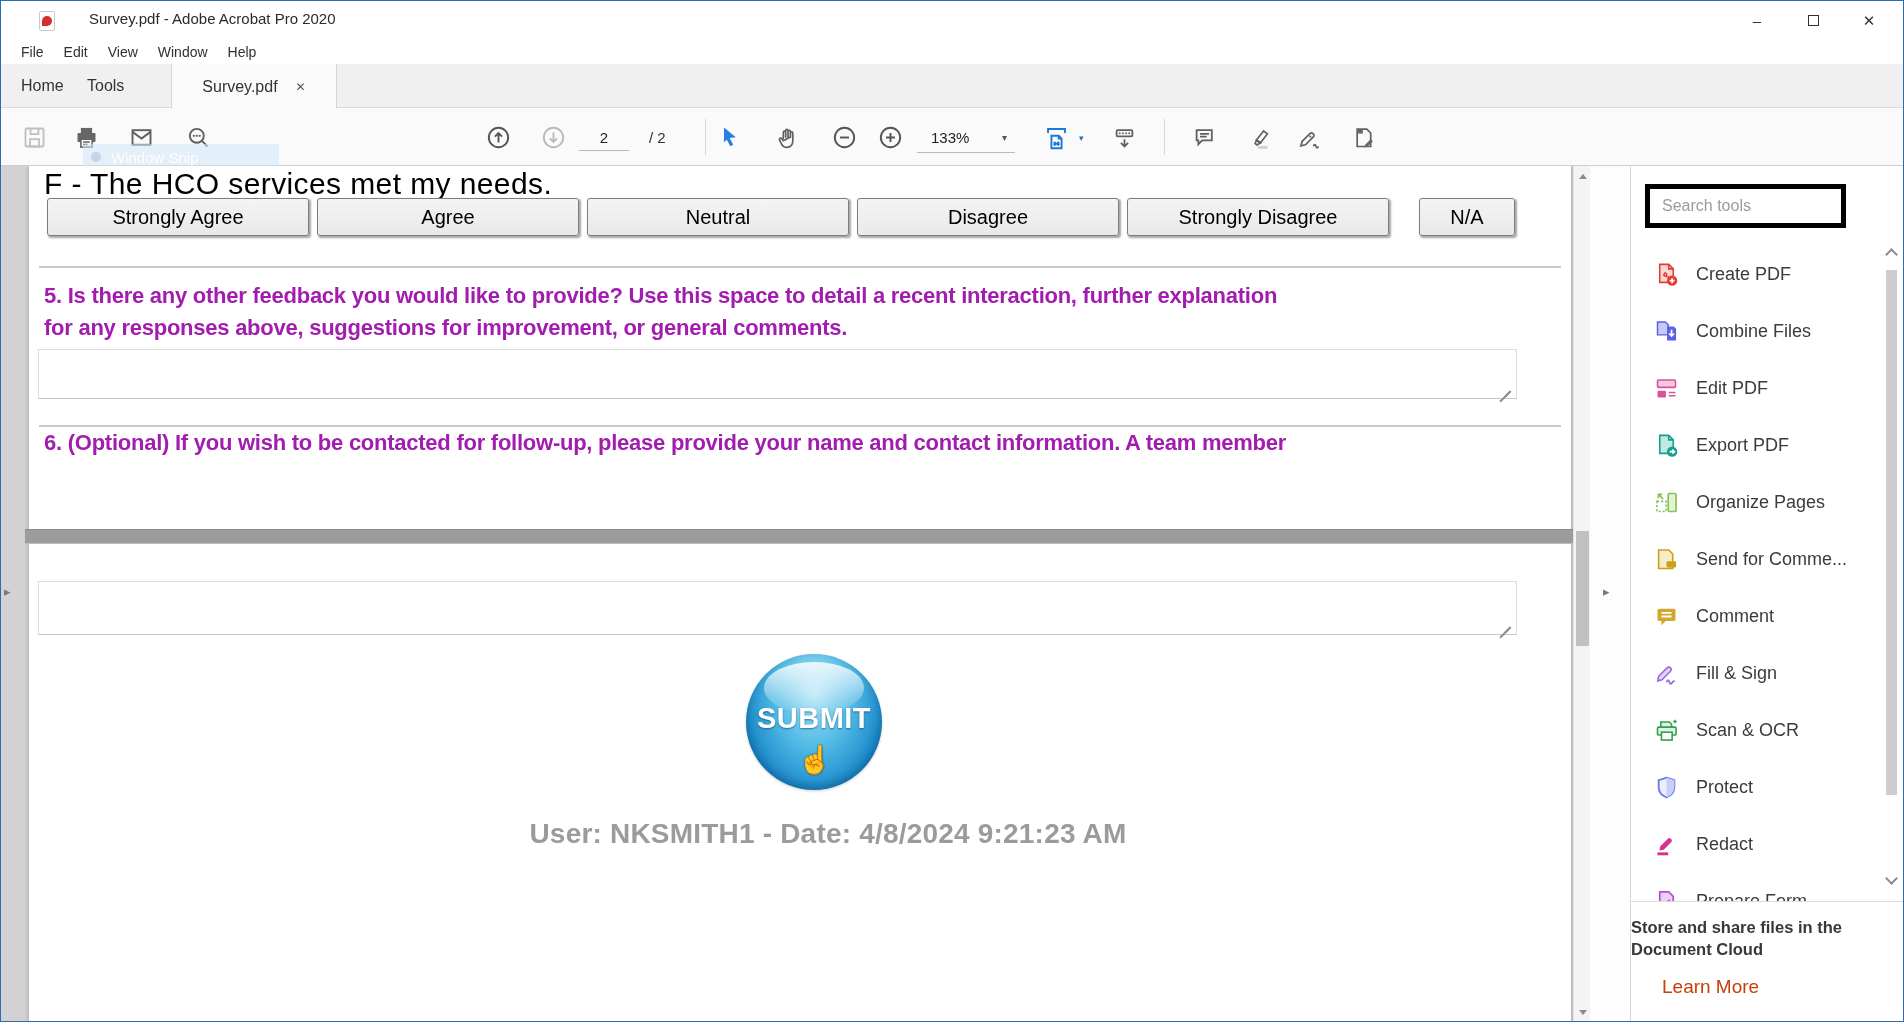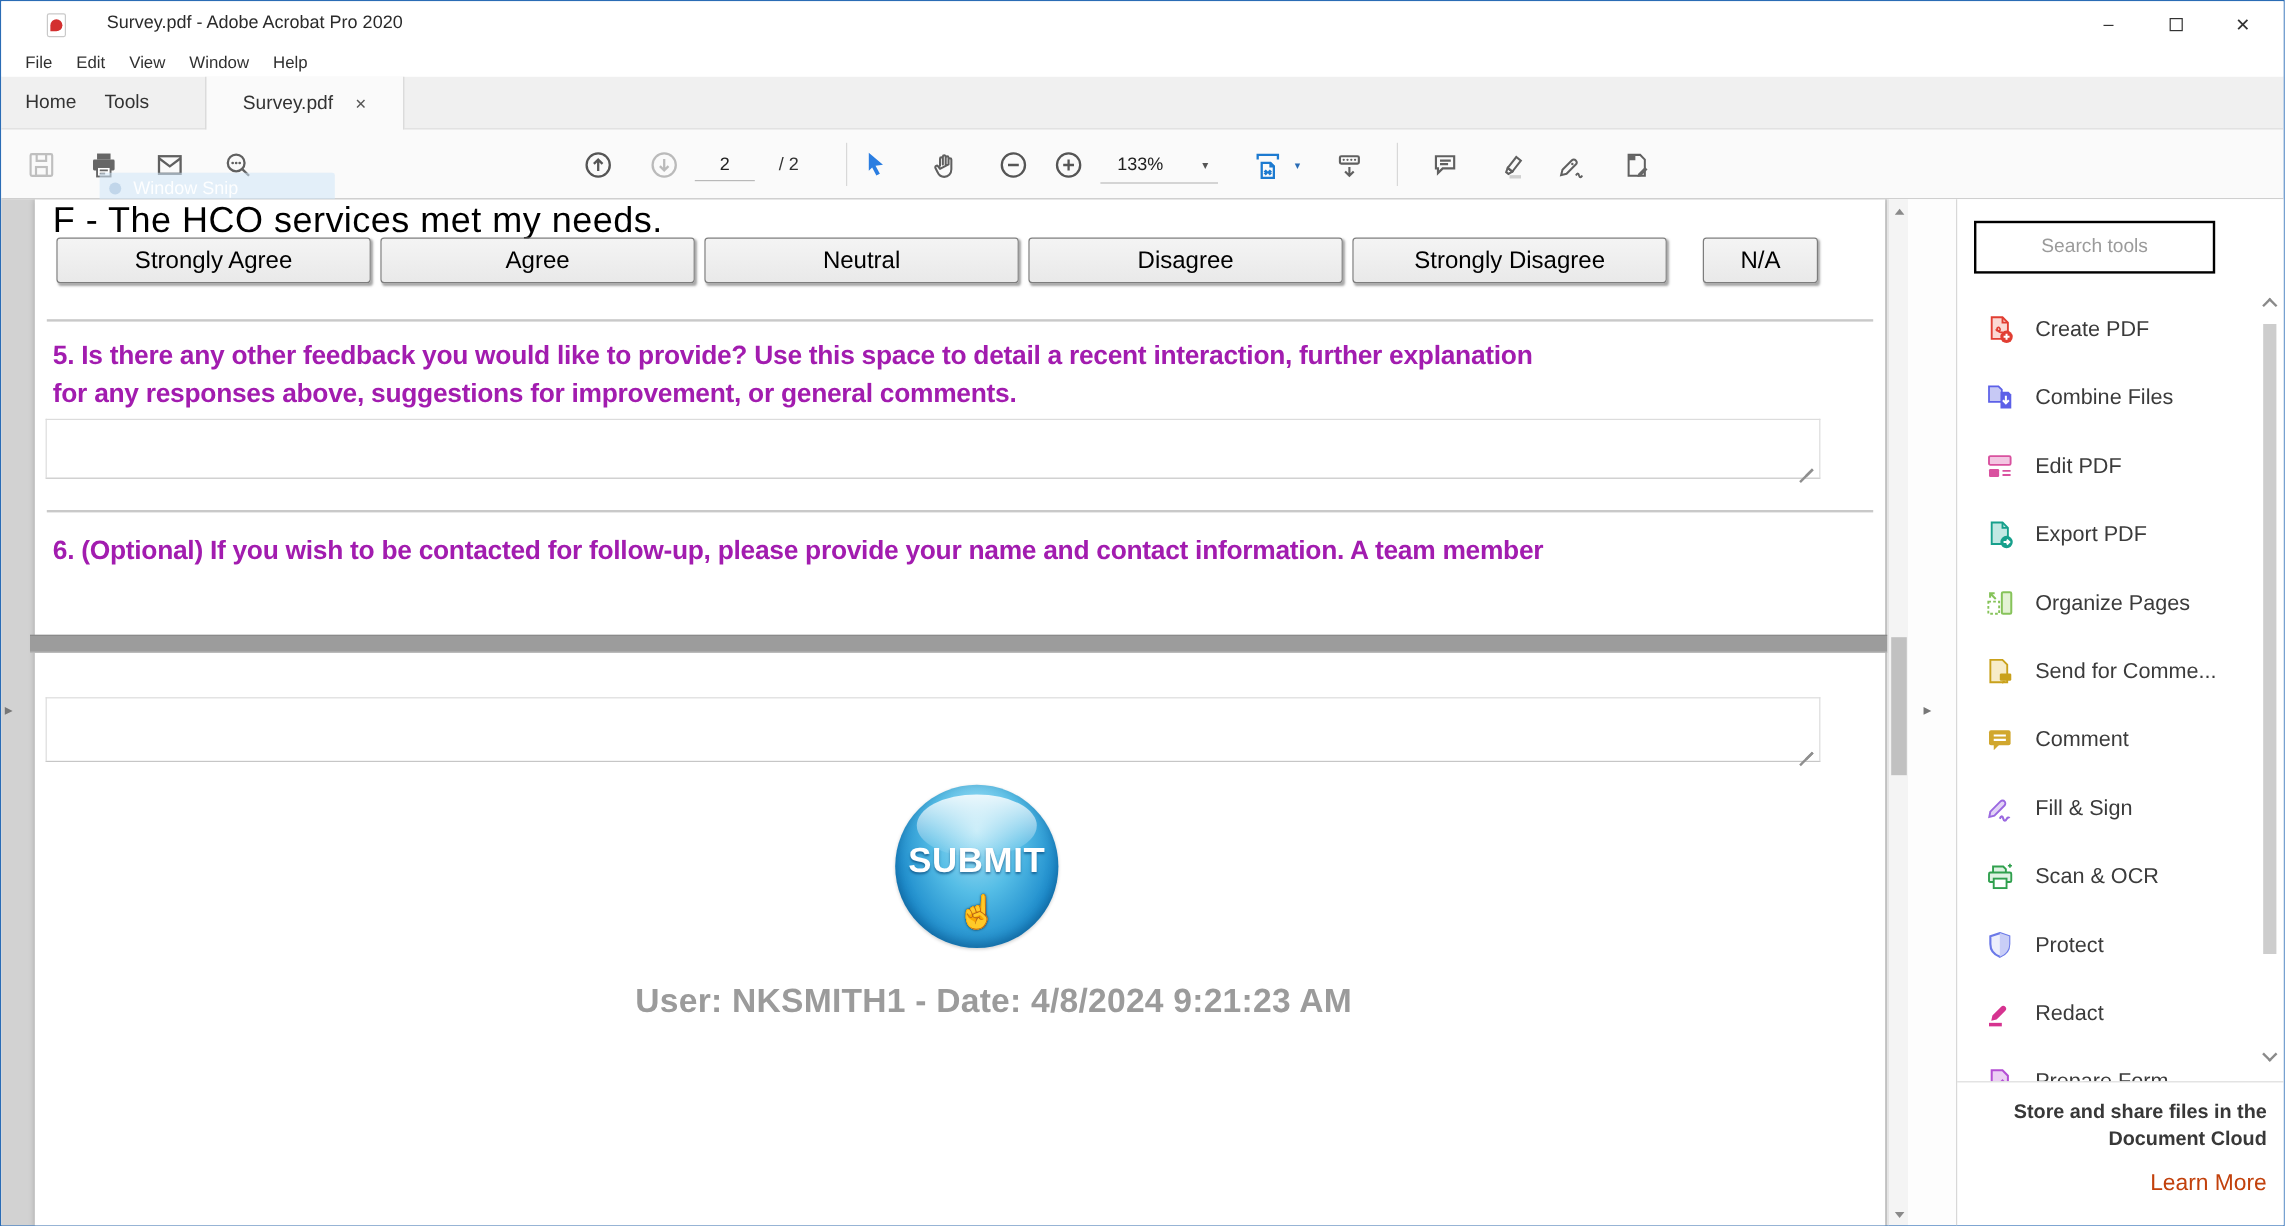--- a/index.html
+++ b/index.html
@@ -100,29 +100,29 @@
     border-top:5px solid #8a8a8a; }
   #doc-thumb { position:absolute; left:2px; top:365px; width:13px; height:115px; background:#c1c1c1; }
   #rail { position:absolute; left:1589px; top:0; width:40px; height:857px; background:#fdfdfd; }
   .pane-toggle { position:absolute; font-size:13px; color:#777; }
   #left-toggle { left:3px; top:418px; }
   #right-toggle { left:13px; top:418px; }
   
   #sidebar { position:absolute; left:1629px; top:0; width:275px; height:857px; background:#fff;
     border-left:1px solid #d8d8d8; }
   #search-tools { position:absolute; left:14px; top:18px; width:201px; height:44px;
-    border:2px solid #000000; background:#fff; padding:0 12px; font-size:16px; color:#444;
-    font-family:"Liberation Sans", sans-serif;text-align:center; }
+    border:5px solid #000000; background:#fff; padding:0 12px; font-size:16px; color:#444;
+    font-family:"Liberation Sans", sans-serif; }
   #search-tools::placeholder { color:#9b9b9b; }
   #tools-list { position:absolute; left:0; top:80px; width:250px; height:655px; overflow:hidden; }
   .tool-item { height:57px; display:flex; align-items:center; padding-left:22px; gap:16px; }
   .tool-item svg { width:27px; height:27px; flex:none; }
   .tool-label { font-size:18px; color:#3b3b3b; }
   #sidebar-divider { position:absolute; left:0; top:735px; width:275px; height:1px; background:#dcdcdc; }
-  #promo { position:absolute; left:0; top:750px; width:258px; text-align:right; }
+  #promo { position:absolute; left:0; top:750px; width:258px; text-align:left; }
   .promo-line { font-size:16.5px; font-weight:700; color:#383838; line-height:22px; }
   #promo-link { display:inline-block; margin-top:16px; font-size:19px; color:#c2410c;margin-left:31px; }
   
   #side-scroll { position:absolute; left:254px; top:0; width:14px; height:735px; }
   .chev { position:absolute; left:2px; width:9px; height:9px; border-left:2px solid #8a8a8a;
     border-top:2px solid #8a8a8a; }
   #chev-up { top:84px; transform:rotate(45deg); }
   #chev-down { top:708px; transform:rotate(225deg); }
   #side-thumb { position:absolute; left:1px; top:104px; width:11px; height:525px; background:#cdcdcd; }
   svg { display:block; }
@@ -306,21 +306,21 @@
         </div>
         <div class="hdiv" style="top:100px"></div>
         <div class="q-text" style="top:114px">
           <div>5. Is there any other feedback you would like to provide? Use this space to detail a recent interaction, further explanation</div>
           <div>for any responses above, suggestions for improvement, or general comments.</div>
         </div>
         <div class="pdf-textarea" style="top:183px;height:50px">
           <span class="grip"></span>
         </div>
         <div class="hdiv" style="top:259px"></div>
-        <div class="q-text" style="top:276px;line-height:34px">
+        <div class="q-text" style="top:260px;line-height:34px">
           <div>6. (Optional) If you wish to be contacted for follow-up, please provide your name and contact information. A team member</div>
         </div>
         <div class="pdf-textarea" style="top:415px;height:54px">
           <span class="grip"></span>
         </div>
         <div id="user-stamp">User: NKSMITH1 - Date: 4/8/2024 9:21:23 AM</div>
       </div>
       <div id="page-gap"></div>
       <div id="submit-btn">
         <span id="submit-label">SUBMIT</span>

